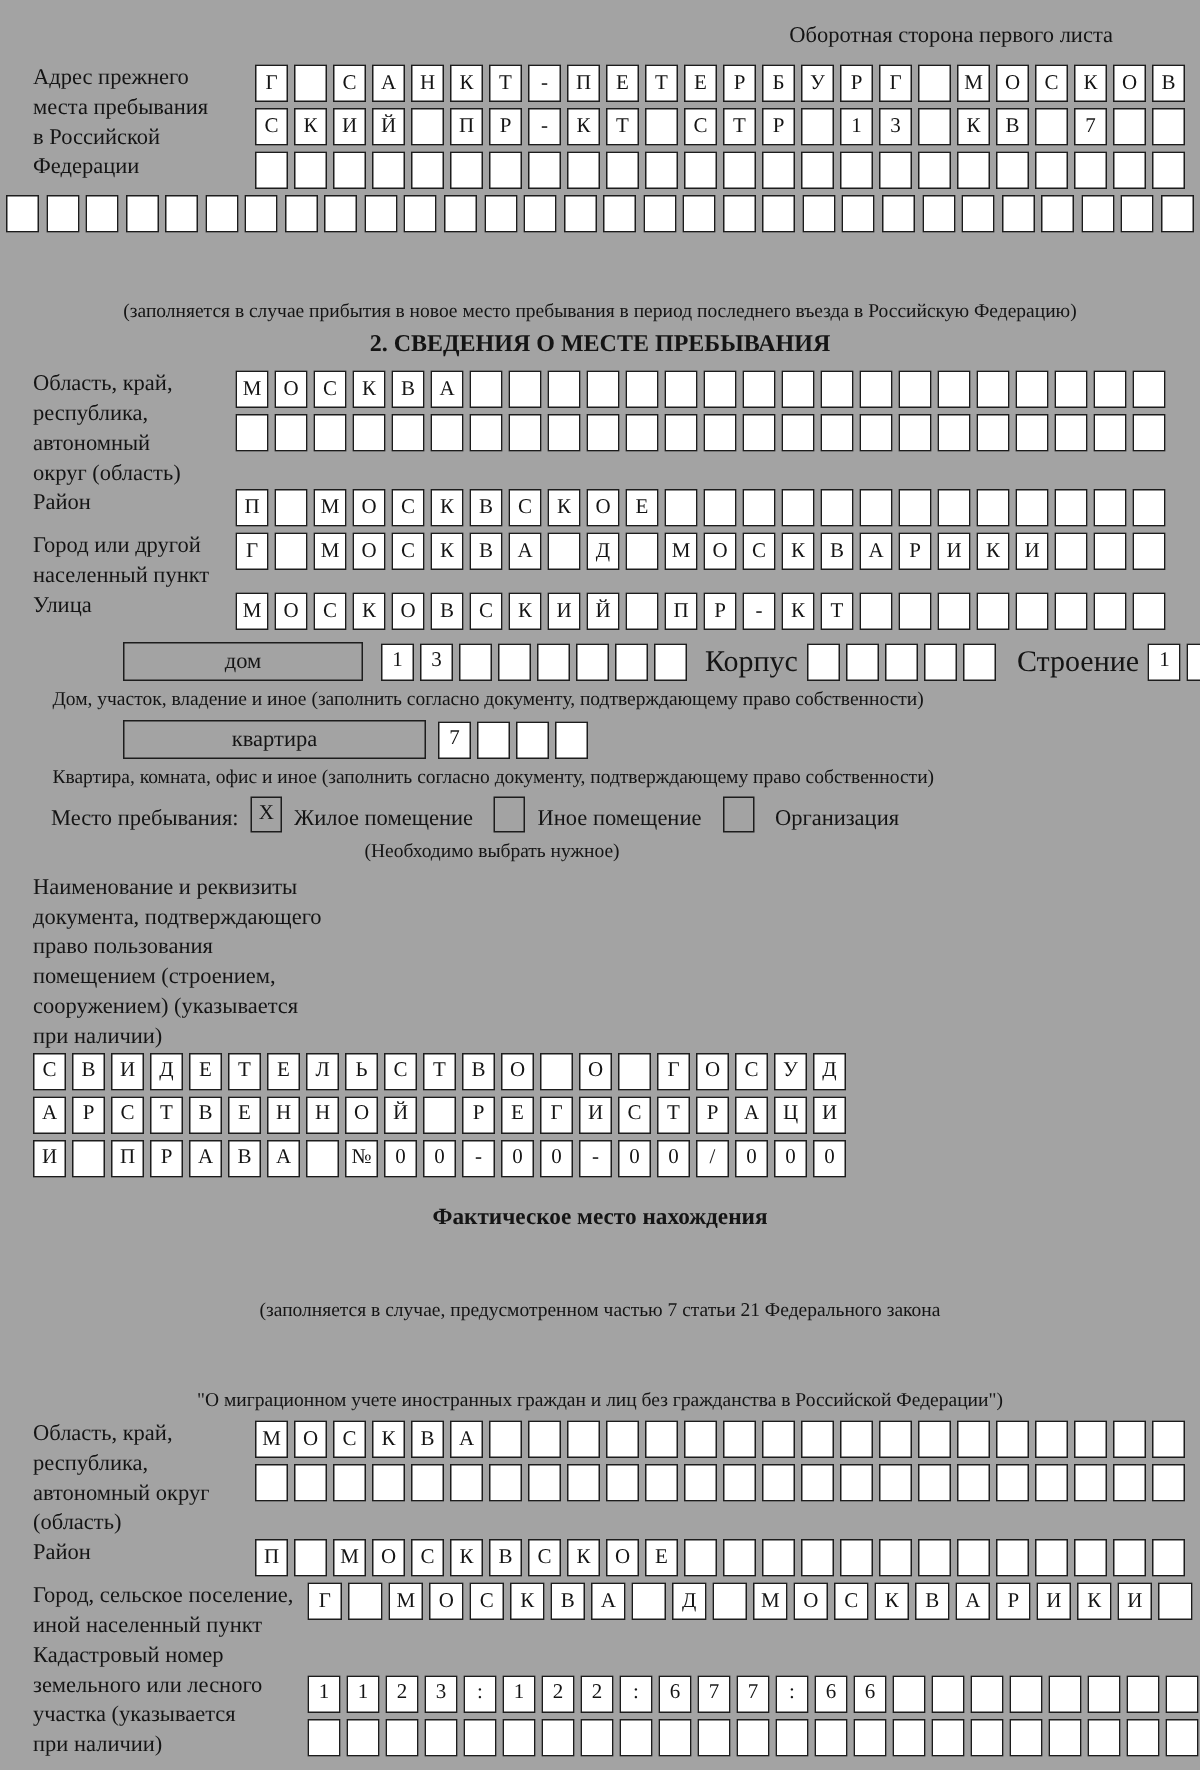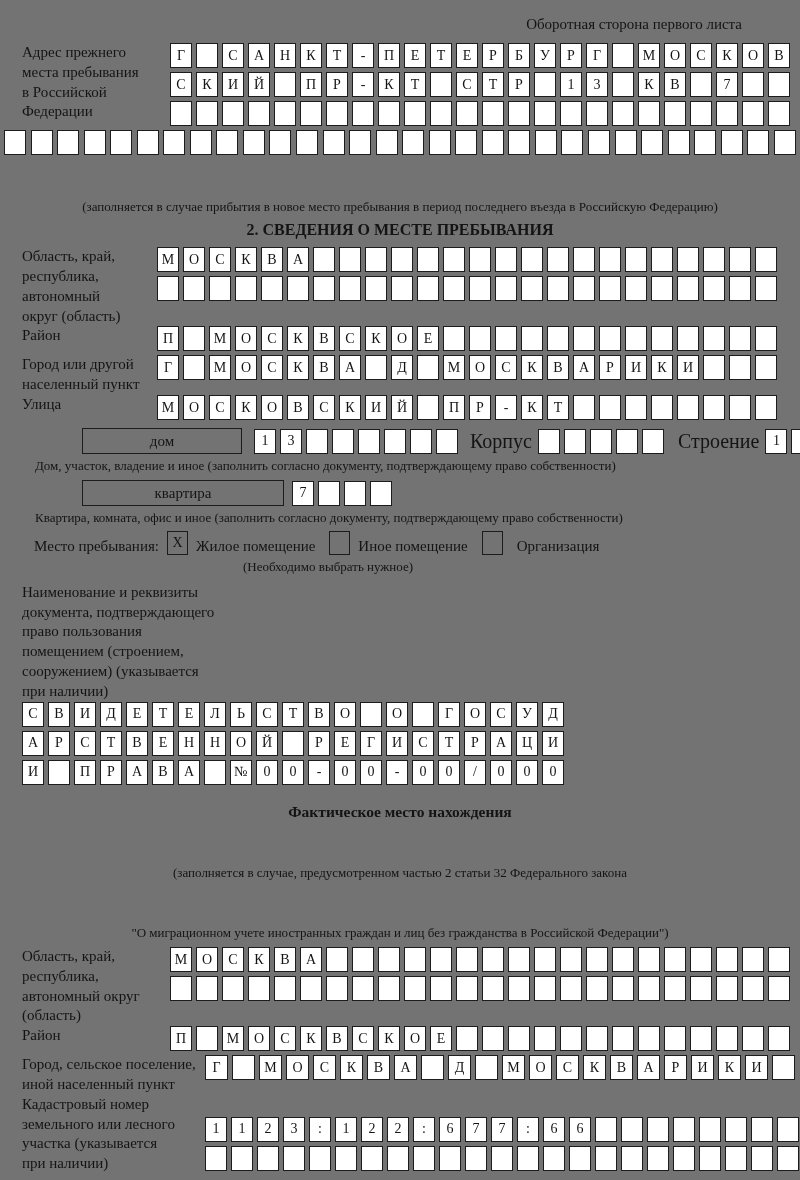--- a/index.html
+++ b/index.html
@@ -1,17 +1,17 @@
 <!DOCTYPE html>
 <html><head>
 <meta charset="utf-8">
 <style>
   html,body{margin:0;padding:0;background:#fff;}
   .page{
-    width:800px;height:1180px;background:#737373;color:#141414;
+    width:800px;height:1180px;background:#a3a3a3;color:#141414;
     font-family:"Liberation Serif", serif;position:relative;overflow:hidden;
   }
   .corner{ text-align:right; padding:16px 58px 0 0; font-size:15px; }
 
   .block{ display:flex; align-items:flex-start; margin-left:22px; }
   .label-col{ font-size:15px; line-height:1.32; flex:none; }
   .w148{ width:148px; }
   .w135{ width:135px; }
   .w218{ width:218px; }
   .w183{ width:183px; }
@@ -482,21 +482,21 @@
           <span class="cell">0</span>
           <span class="cell">/</span>
           <span class="cell">0</span>
           <span class="cell">0</span>
           <span class="cell">0</span>
         </div>
     </div>
   </div>
 
   <div class="h3">Фактическое место нахождения</div>
-  <div class="note center">(заполняется в случае, предусмотренном частью 2 статьи 32 Федерального закона</div>
+  <div class="note center">(заполняется в случае, предусмотренном частью 7 статьи 21 Федерального закона</div>
   <div class="note center">"О миграционном учете иностранных граждан и лиц без гражданства в Российской Федерации")</div>
 
   <div class="block mt6">
     <div class="label-col w148">
       <div>Область, край,</div>
       <div>республика,</div>
       <div>автономный округ</div>
       <div>(область)</div>
     </div>
     <div class="cells-col">

